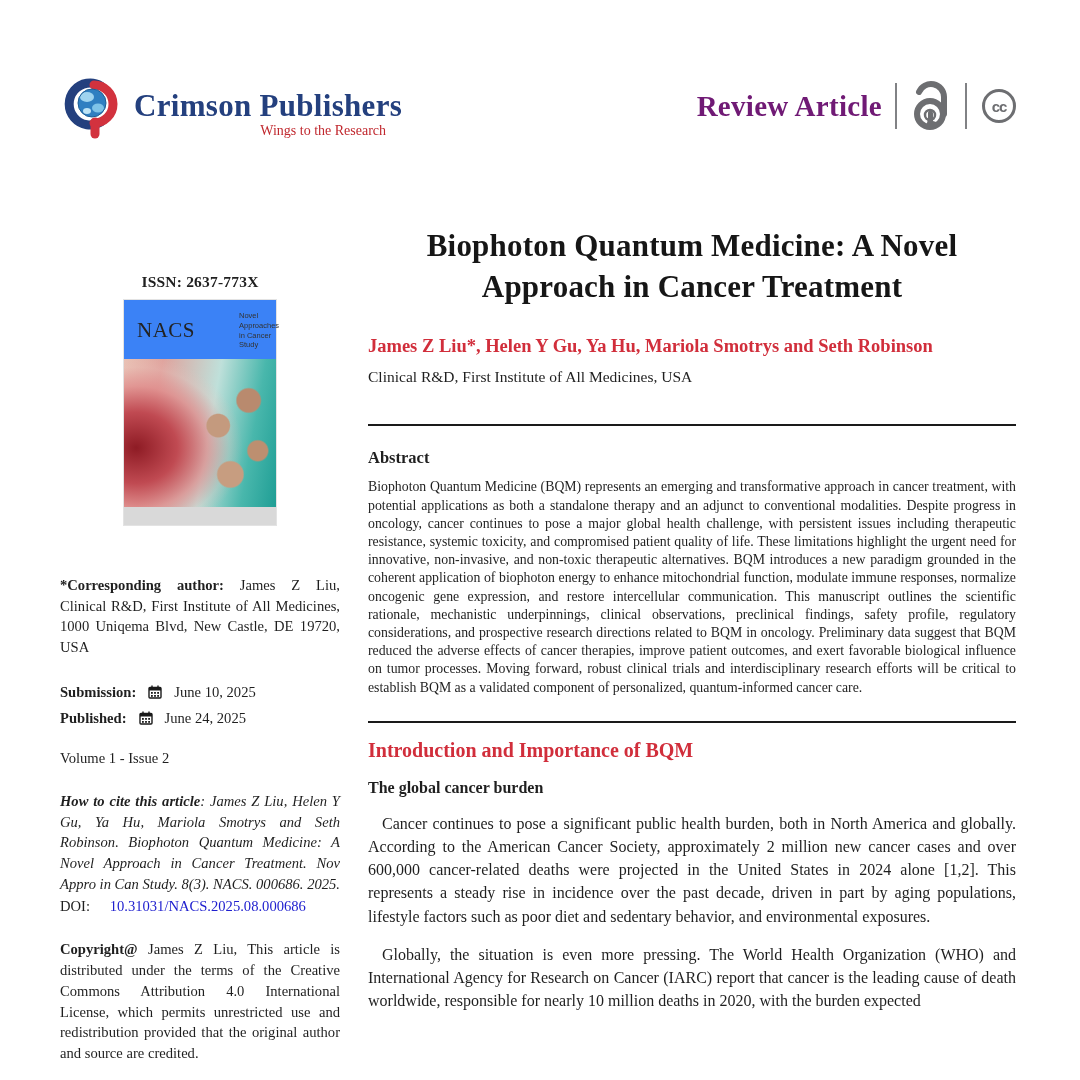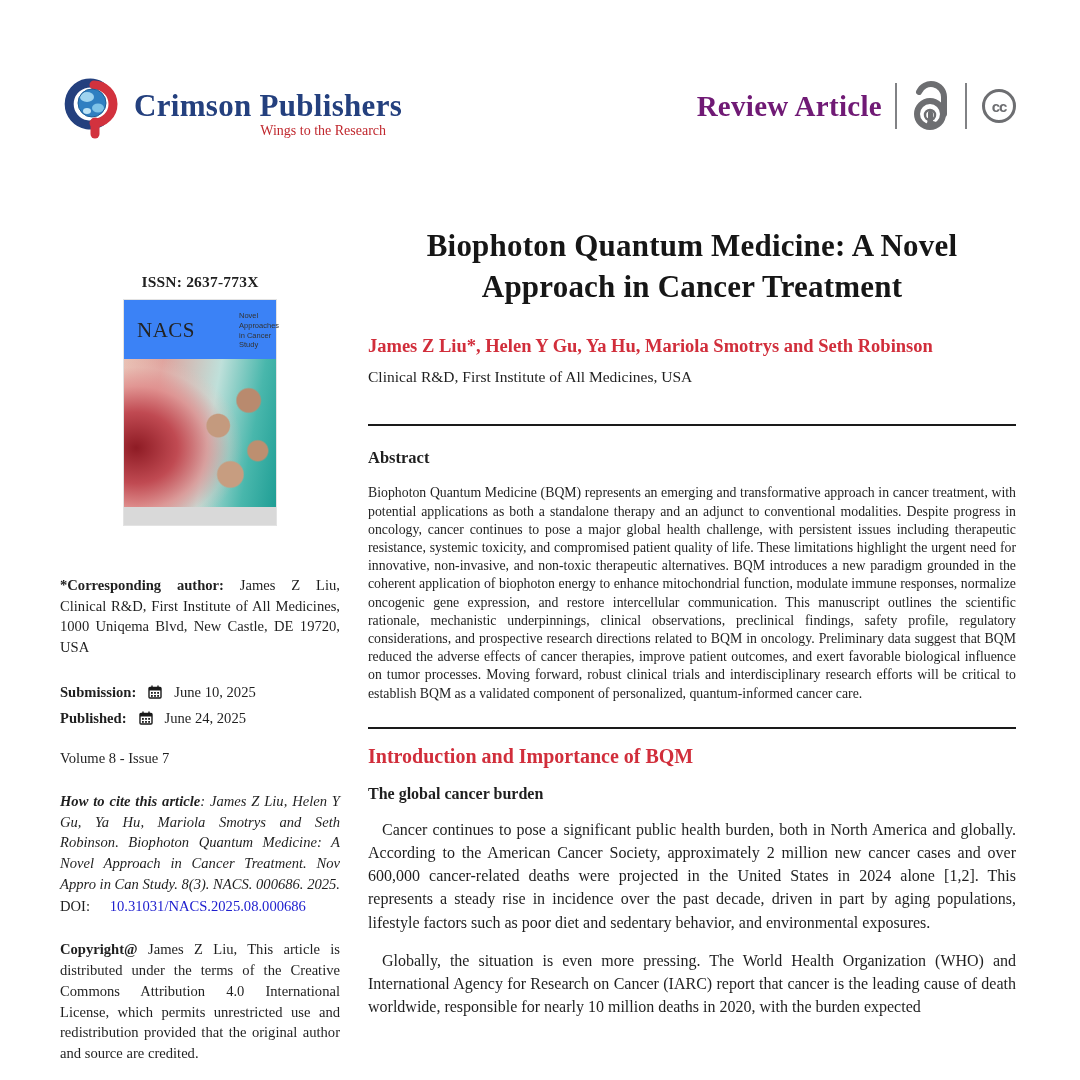--- a/index.html
+++ b/index.html
@@ -55,21 +55,21 @@
   .doi-link { color:#2020cf; text-decoration:none;margin-left:16px; }
   .copyright { margin-top:23px; }
   b.lbl { font-weight:bold; }
 
   
   .title { font-size:31px; font-weight:bold; text-align:center; line-height:1.33; color:#161616; letter-spacing:0.2px; }
   .authors { margin-top:29px; color:#d12e3b; font-weight:bold; font-size:18.5px; }
   .affiliation { margin-top:11px; font-size:15.5px; }
   .rule { border:0; border-top:2px solid #1a1a1a; margin-top:38px; }
   .abstract-h { margin-top:22px; font-size:16.5px; font-weight:bold; }
-  .abstract-p { margin-top:16px; font-size:13.8px; line-height:1.32; text-align:justify; }
+  .abstract-p { margin-top:10px; font-size:13.8px; line-height:1.32; text-align:justify; }
   .keywords { margin-top:10px; font-size:13.8px; line-height:1.32; text-align:justify; }
   .rule2 { border:0; border-top:2px solid #1a1a1a; margin-top:24px; }
   .section-h { margin-top:16px; font-size:20px; font-weight:bold; color:#d12e3b; }
   .sub-h { margin-top:17px; font-size:16px; font-weight:bold; }
   .body-p { margin-top:15px; font-size:16px; line-height:1.45; text-align:justify; text-indent:14px; }
 </style>
 </head>
 <body>
 
 <div class="page">
@@ -155,21 +155,21 @@
               <rect x="6.1" y="7" width="1.8" height="1.8" fill="#1a1a1a"></rect>
               <rect x="9.2" y="7" width="1.8" height="1.8" fill="#1a1a1a"></rect>
             <rect x="3" y="10" width="1.8" height="1.8" fill="#1a1a1a"></rect>
               <rect x="6.1" y="10" width="1.8" height="1.8" fill="#1a1a1a"></rect>
               <rect x="9.2" y="10" width="1.8" height="1.8" fill="#1a1a1a"></rect>
           </svg>
           <span>June 24, 2025</span>
         </div>
       </div>
 
-      <p class="volume">Volume 8 - Issue 7</p>
+      <p class="volume">Volume 1 - Issue 2</p>
 
       <p class="side-block cite"><b class="lbl">How to cite this article</b><span>: James Z Liu, Helen Y Gu, Ya Hu, Mariola Smotrys and Seth Robinson. Biophoton Quantum Medicine: A Novel Approach in Cancer Treatment. Nov Appro in Can Study. 8(3). NACS. 000686. 2025.</span></p>
       <p class="doi-line"><span>DOI: </span><a href="#" class="doi-link">10.31031/NACS.2025.08.000686</a></p>
 
       <p class="side-block copyright"><b class="lbl">Copyright@</b><span> James Z Liu, This article is distributed under the terms of the Creative Commons Attribution 4.0 International License, which permits unrestricted use and redistribution provided that the original author and source are credited.</span></p>
     </div>
 
     <div class="main">
       <h1 class="title">Biophoton Quantum Medicine: A Novel Approach in Cancer Treatment</h1>
       <div class="authors">James Z Liu*, Helen Y Gu, Ya Hu, Mariola Smotrys and Seth Robinson</div>

